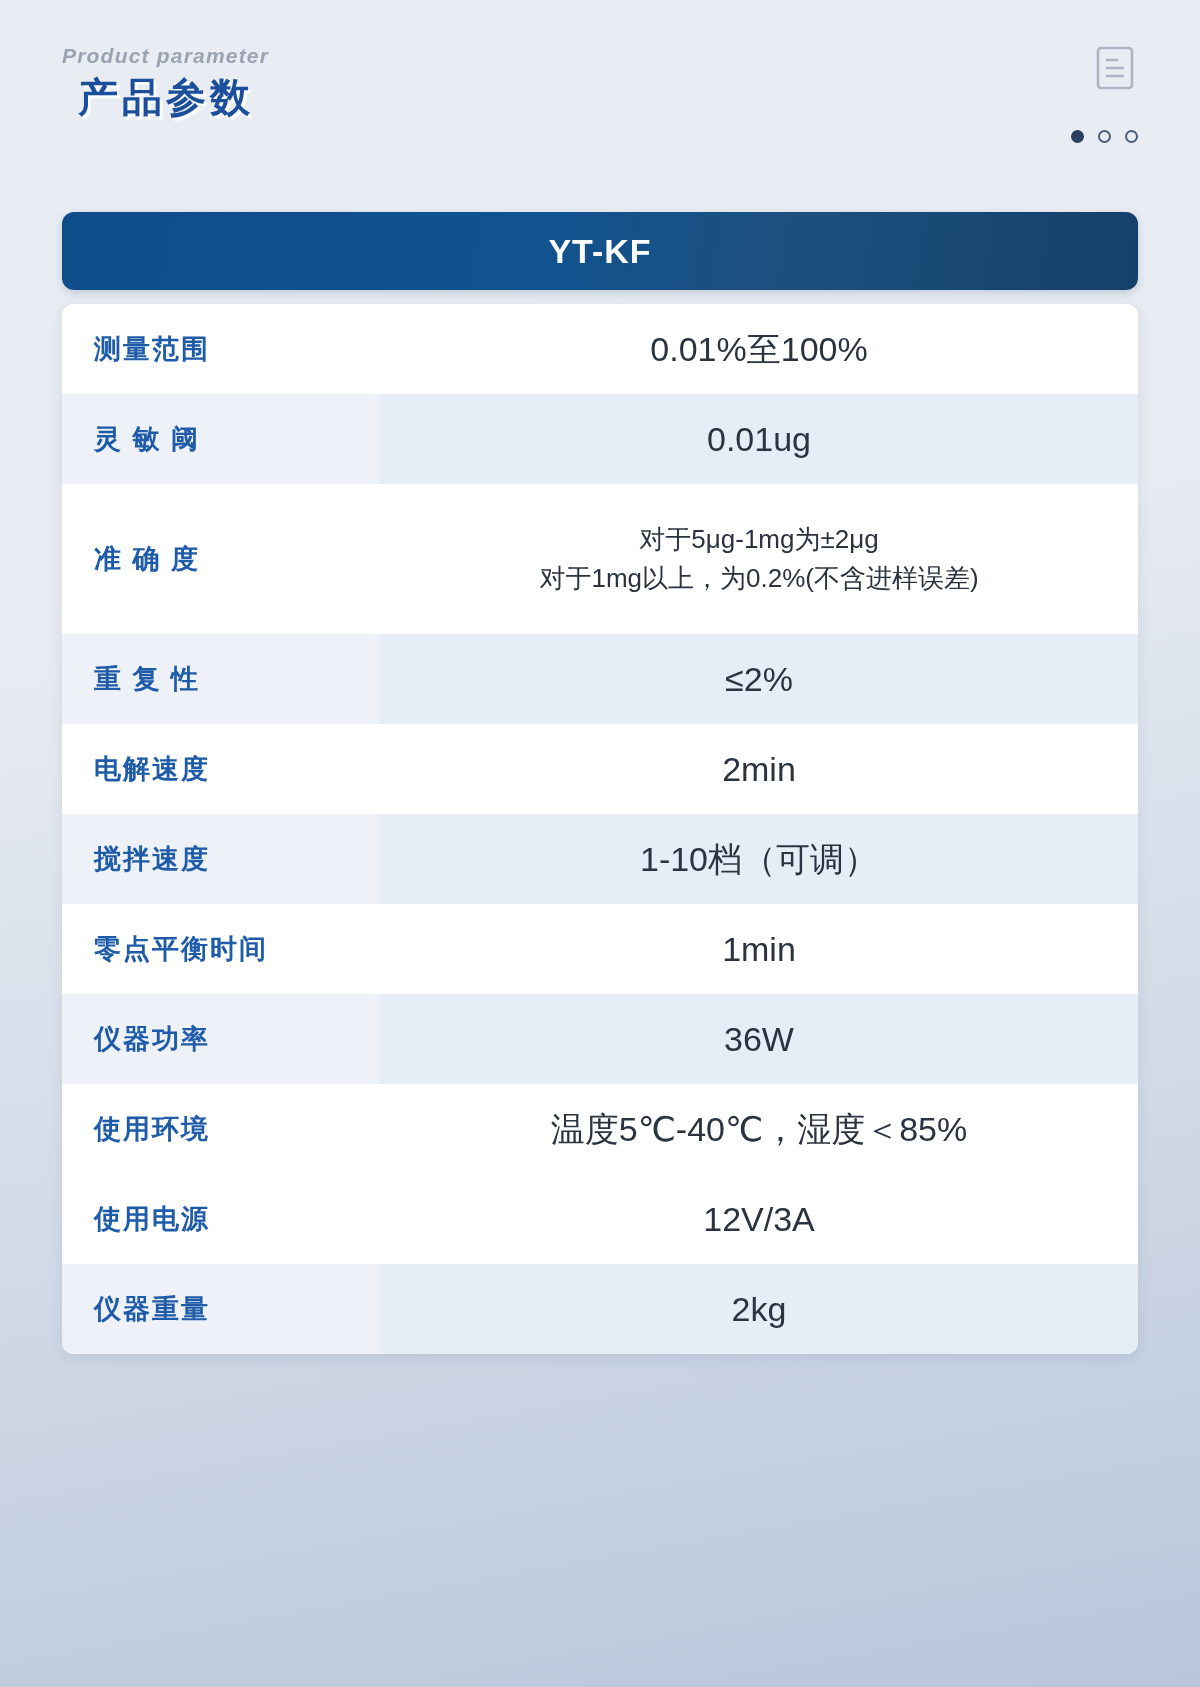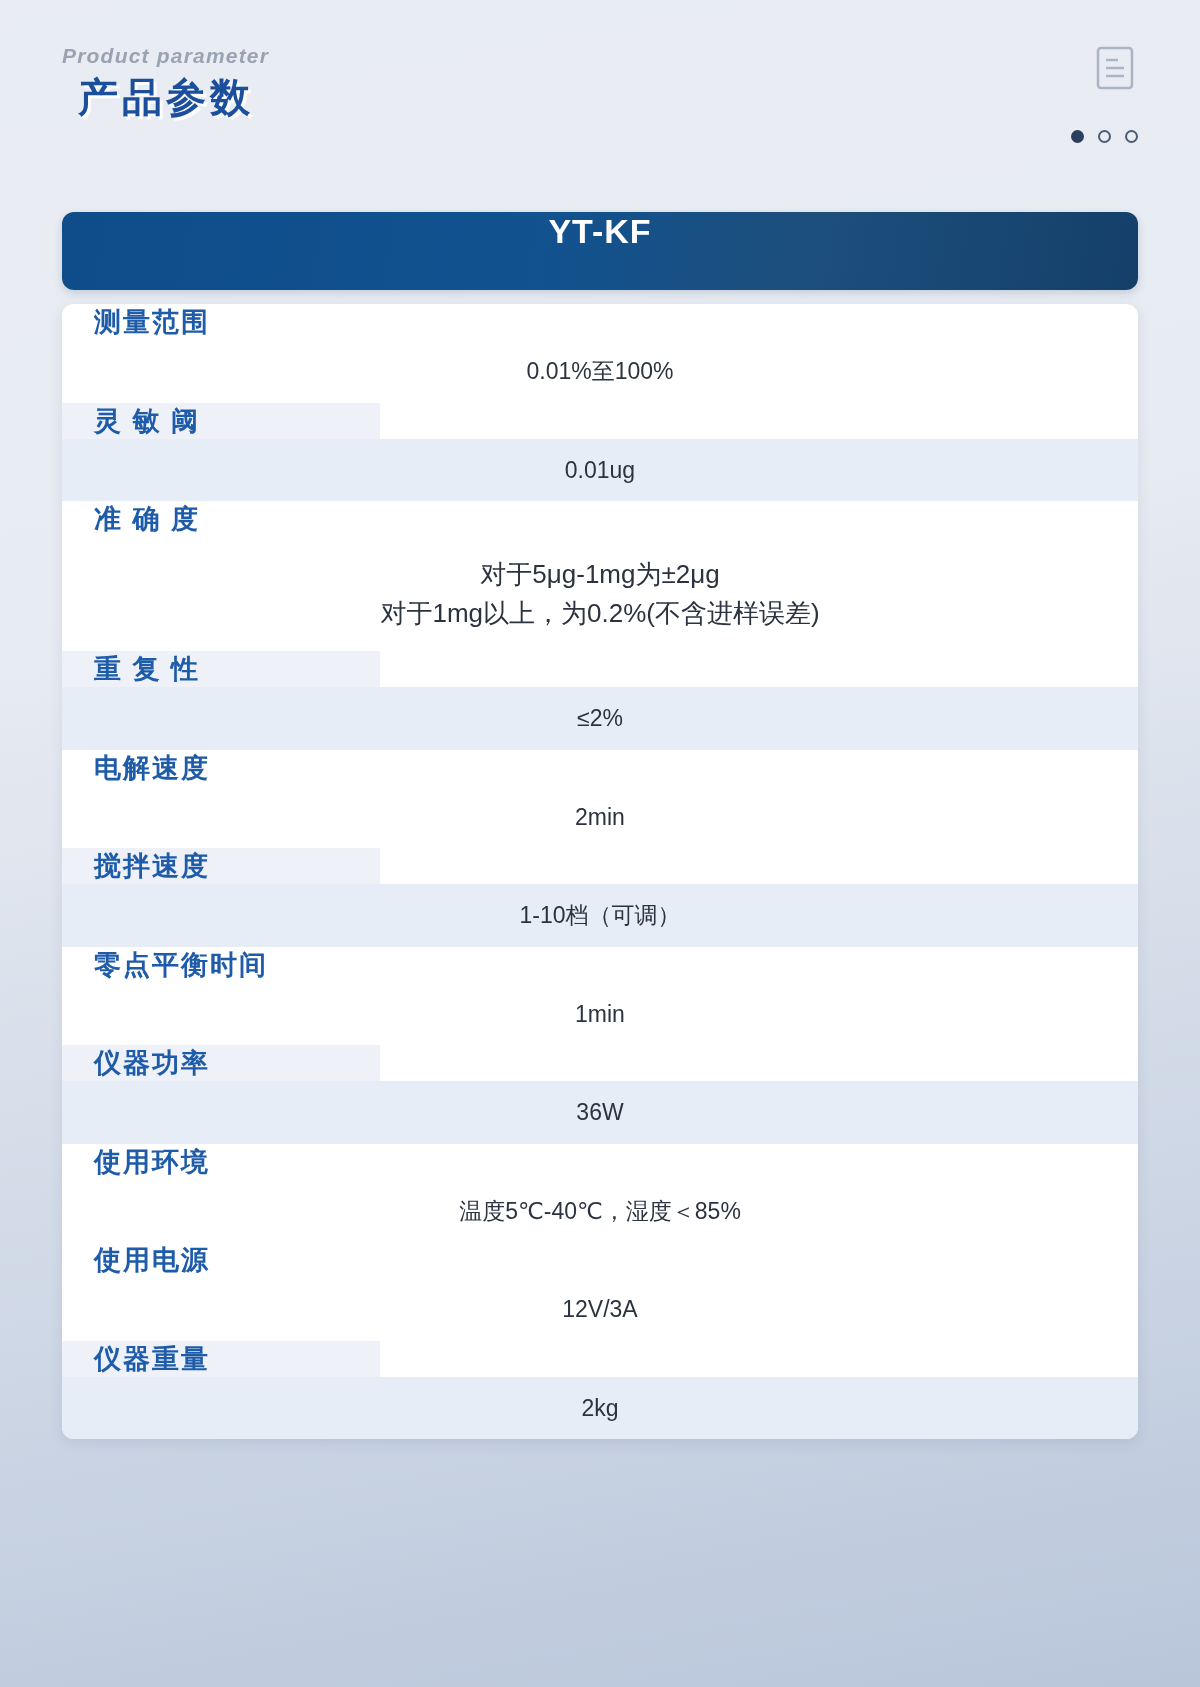--- a/index.html
+++ b/index.html
@@ -73,42 +73,41 @@
 
   
   .table-wrap {
     margin-top: 32px;
   }
   .table-head {
     height: 78px;
     border-radius: 12px;
     background: linear-gradient(100deg, #0f4c8a 0%, #11528f 45%, #1d4f7d 68%, #14406a 100%);
     display: flex;
-    align-items: flex-start;
+    align-items: center;
     justify-content: center;
     box-shadow: 0 3px 8px rgba(30,60,100,0.18);
   }
   .table-head span {
     color: #ffffff;
     font-size: 34px;
     font-weight: 700;
     letter-spacing: 1px;
   }
   .table-body {
     margin-top: 14px;
     background: #ffffff;
     border-radius: 12px;
     overflow: hidden;
     box-shadow: 0 4px 14px rgba(40,70,110,0.10);
   }
   .row {
     display: flex;
     min-height: 90px;
     align-items: stretch;
-    flex-direction: column;
   }
   .row.alt .cell-key { background: #eef2f8; }
   .row.alt .cell-val { background: #e7edf6; }
   .row.plain .cell-key { background: #ffffff; }
   .row.plain .cell-val { background: #ffffff; }
 
   .cell-key {
     width: 318px;
     display: flex;
     align-items: center;
@@ -118,21 +117,21 @@
     font-weight: 700;
     letter-spacing: 2px;
   }
   .cell-val {
     flex: 1;
     display: flex;
     align-items: center;
     justify-content: center;
     text-align: center;
     color: #2b3340;
-    font-size: 23px;
+    font-size: 34px;
     padding: 14px 20px;
     line-height: 1.5;
     white-space: pre-line;
   }
   .row.tall { min-height: 150px; }
   .row.tall .cell-val { font-size: 26px; }
 </style>
 </head>
 <body>
 

